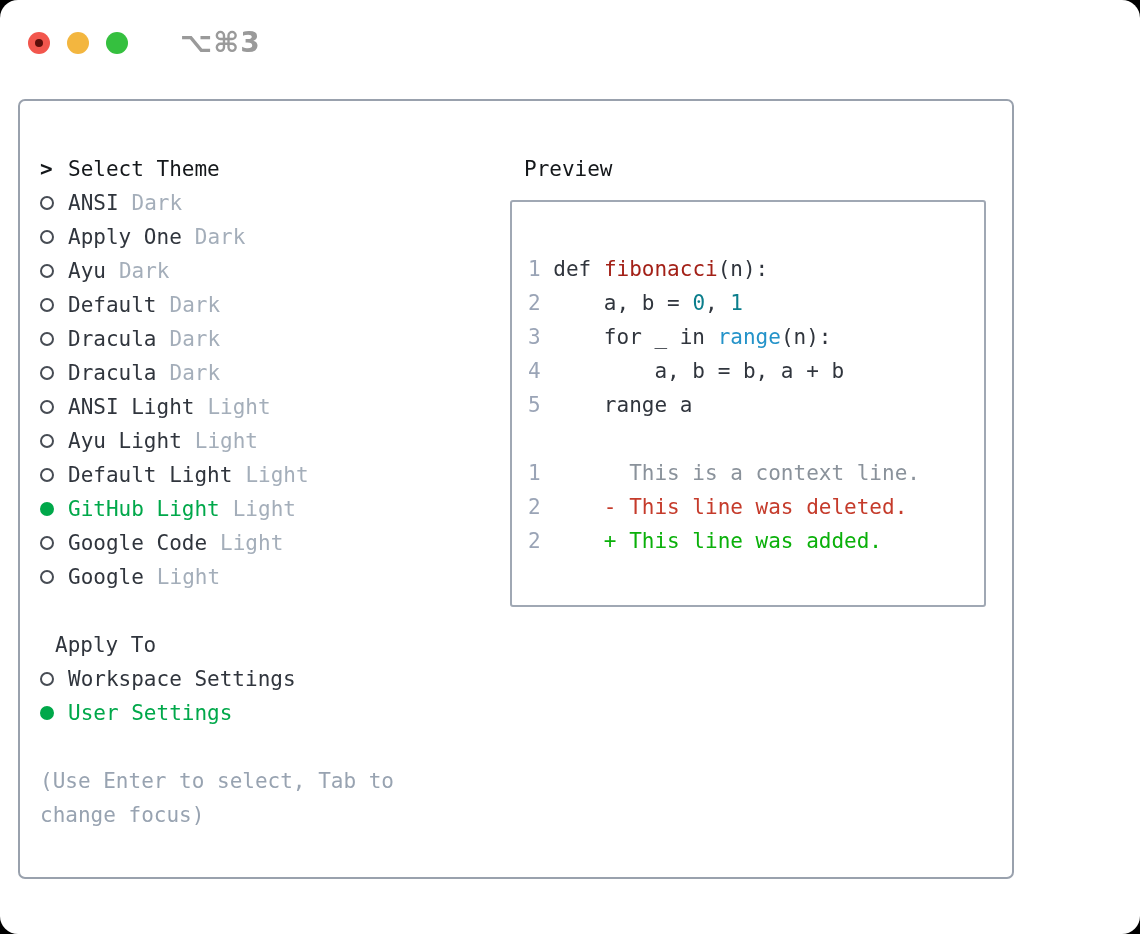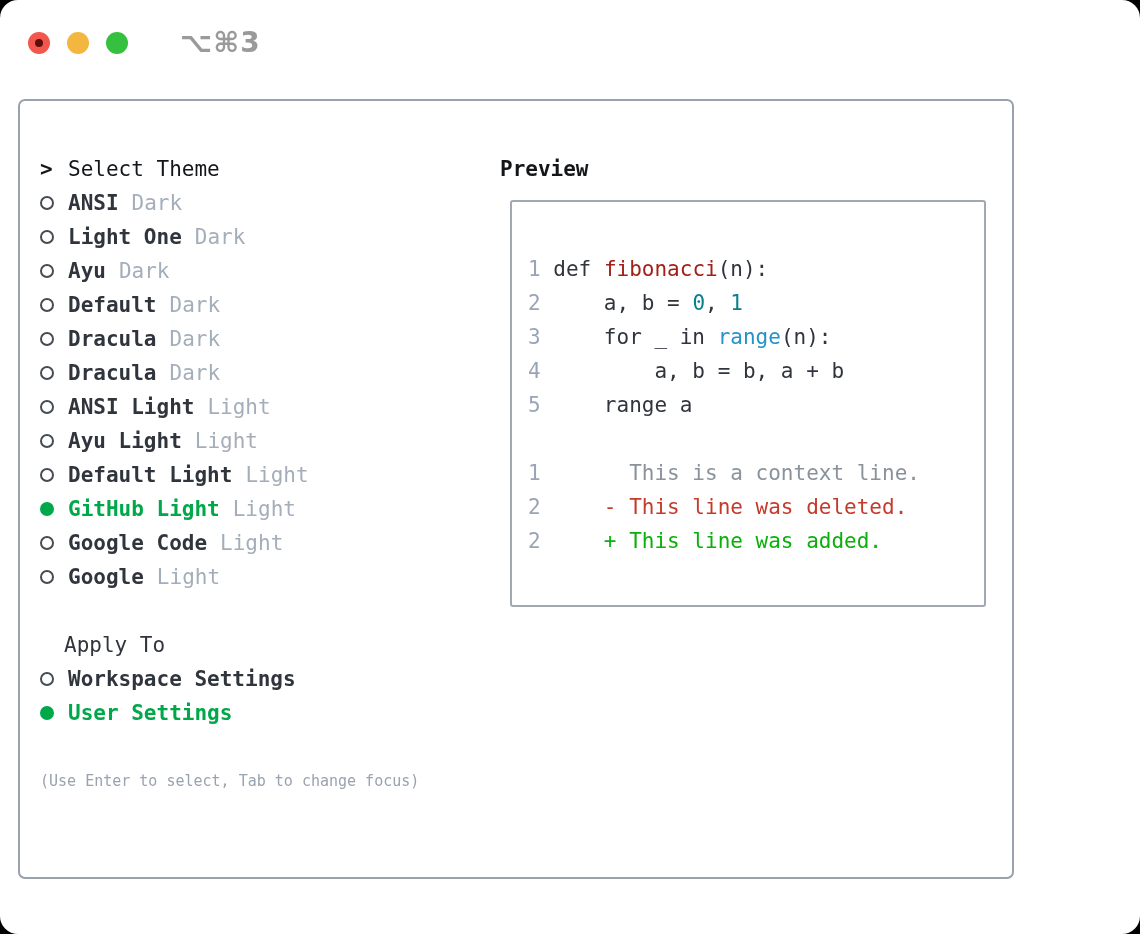--- a/index.html
+++ b/index.html
@@ -25,26 +25,26 @@
   }
   .left-col{width:460px;flex:none;}
   .right-col{flex:1;}
   .row{height:34px;line-height:34px;font-size:21px;display:flex;align-items:center;color:var(--code);}
   .spacer{height:34px;}
   .chev{width:28px;flex:none;font-weight:700;color:var(--heading);}
   .list-title{font-weight:400;color:var(--heading);}
   .radio{box-sizing:border-box;width:14px;height:14px;border:2px solid var(--radio);border-radius:50%;margin:0 14px 0 0;flex:none;}
   .sel .radio{background:var(--accent);border-color:var(--accent);}
   .sel .opt-name{color:var(--accent);}
-  .opt-name{color:var(--code);font-weight:bold;}
+  .opt-name{color:var(--code);}
   .opt-tag{color:var(--tag);margin-left:13px;text-align:center;}
-  .indent{margin-left:24px;}
-  .hint{margin-top:34px;width:400px;font-size:15px;line-height:34px;color:var(--hint);}
+  .indent{margin-left:15px;}
+  .hint{margin-top:34px;width:400px;font-size:21px;line-height:34px;color:var(--hint);}
   
-  .preview-label{font-weight:700;color:var(--heading);}
+  .preview-label{font-weight:400;color:var(--heading);margin-left:24px;}
   .preview-box{
     box-sizing:border-box;margin-top:14px;margin-left:10px;width:476px;height:407px;
     border:2px solid var(--box-border);border-radius:3px;
     padding:50px 8px 0 16px;background:#fff;
   }
   .pline{height:34px;line-height:34px;font-size:21px;white-space:pre;color:var(--code);}
   .ln{color:var(--linenum);}
   .seg-code{color:var(--code);}
   .seg-func{color:var(--func);}
   .seg-num{color:var(--numlit);}
@@ -76,21 +76,21 @@
       </div>
 
       <div id="theme-list">
           <div class="row theme-row">
     <span class="radio"></span>
     <span class="opt-name">ANSI</span>
     <span class="opt-tag">Dark</span>
   </div>
           <div class="row theme-row">
     <span class="radio"></span>
-    <span class="opt-name">Light One</span>
+    <span class="opt-name">Apply One</span>
     <span class="opt-tag">Dark</span>
   </div>
           <div class="row theme-row">
     <span class="radio"></span>
     <span class="opt-name">Ayu</span>
     <span class="opt-tag">Dark</span>
   </div>
           <div class="row theme-row">
     <span class="radio"></span>
     <span class="opt-name">Default</span>

